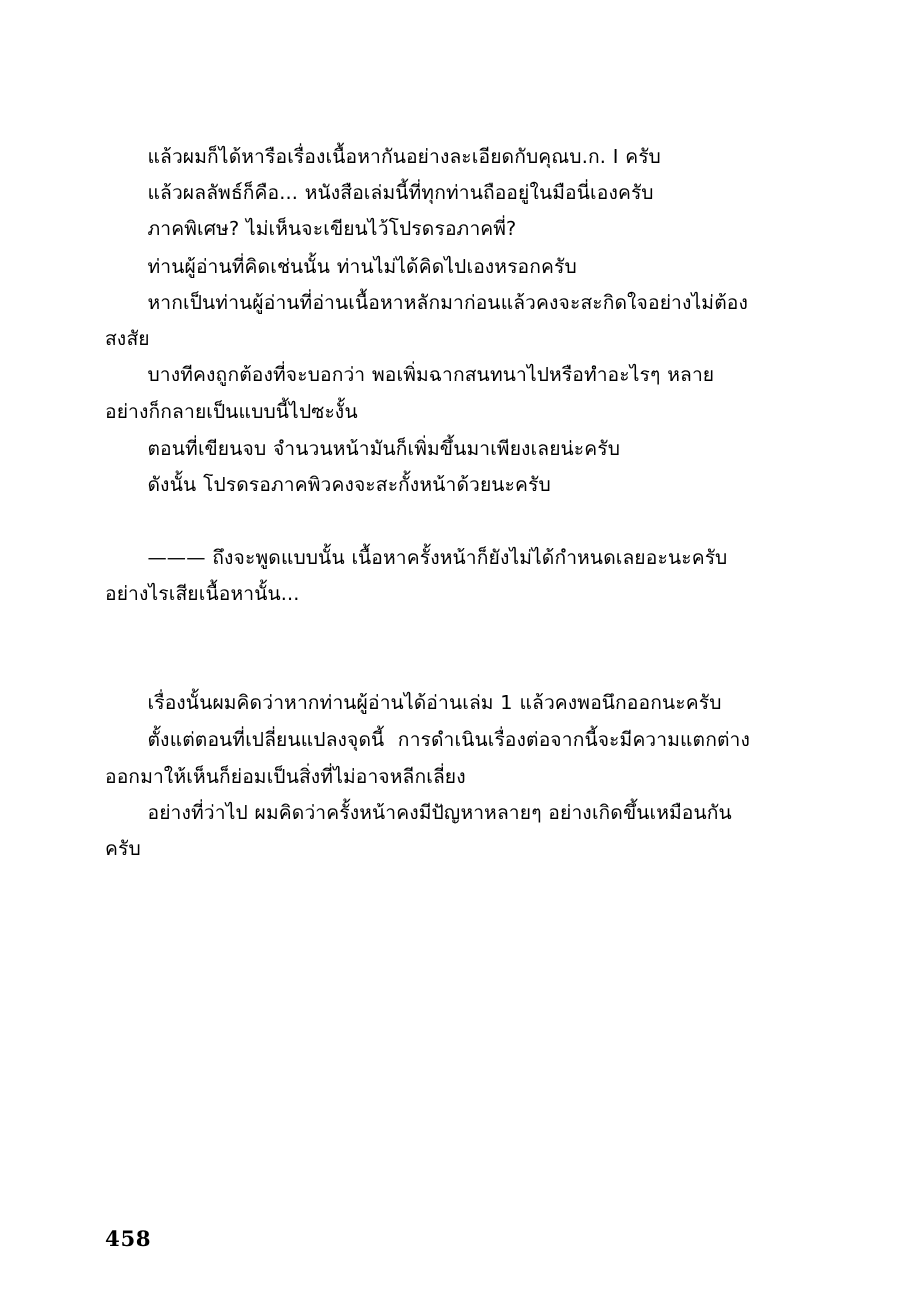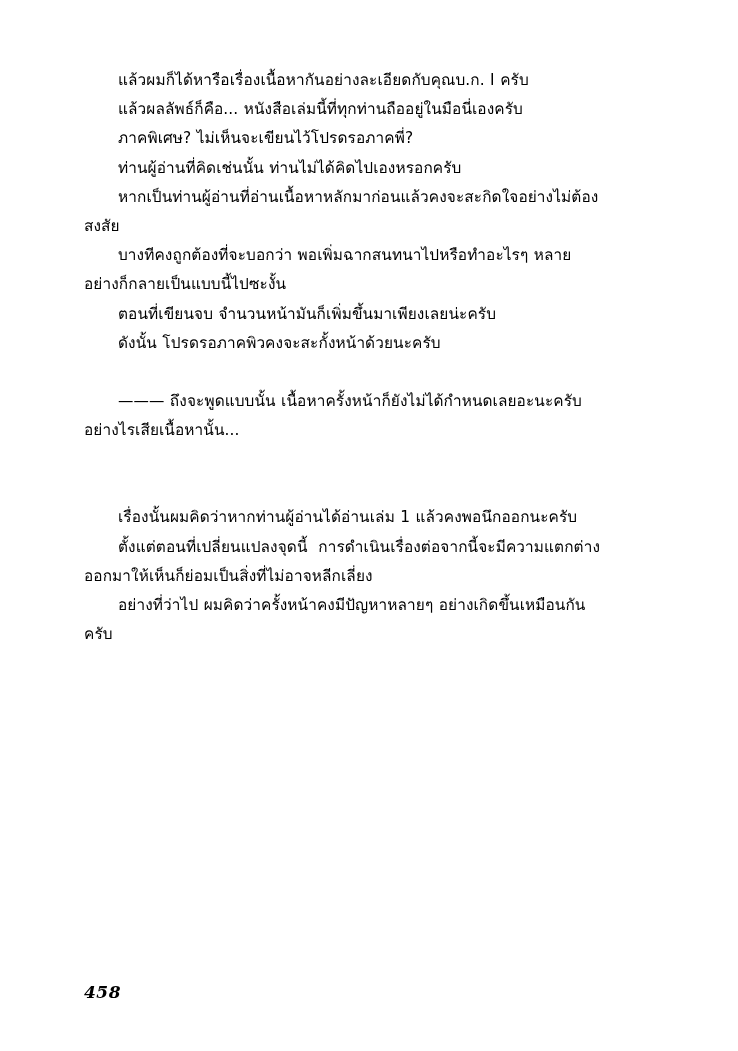--- a/index.html
+++ b/index.html
@@ -15,21 +15,21 @@
     color: #000000;
     overflow: hidden;
   }
   .page {
     position: absolute;
     left: 0;
     top: 0;
     width: 692px;
     height: 1051px;
     box-sizing: border-box;
-    padding: 66px 88px 0 84px;
+    padding: 111px 88px 0 84px;
   }
   .body-text {
     font-size: 15.4px;
     line-height: 29.2px;
     text-align: left;
     letter-spacing: 0.1px;
     word-spacing: 0.4px;
   }
   .para {
     margin: 0;
@@ -43,21 +43,20 @@
   }
   .page-number {
     position: absolute;
     left: 84px;
     top: 982px;
     font-family: "DejaVu Serif", "Liberation Serif", serif;
     font-size: 17px;
     font-weight: bold;
     letter-spacing: 0.5px;
     color: #000000;
-    font-style: italic;
   }
 </style>
 </head>
 <body>
 
 <div class="page">
   <div class="body-text">
     <p class="para indent">แล้วผมก็ได้หารือเรื่องเนื้อหากันอย่างละเอียดกับคุณบ.ก. I ครับ</p>
     <p class="para indent">แล้วผลลัพธ์ก็คือ... หนังสือเล่มนี้ที่ทุกท่านถืออยู่ในมือนี่เองครับ</p>
     <p class="para indent">ภาคพิเศษ? ไม่เห็นจะเขียนไว้โปรดรอภาคพี่?</p>

